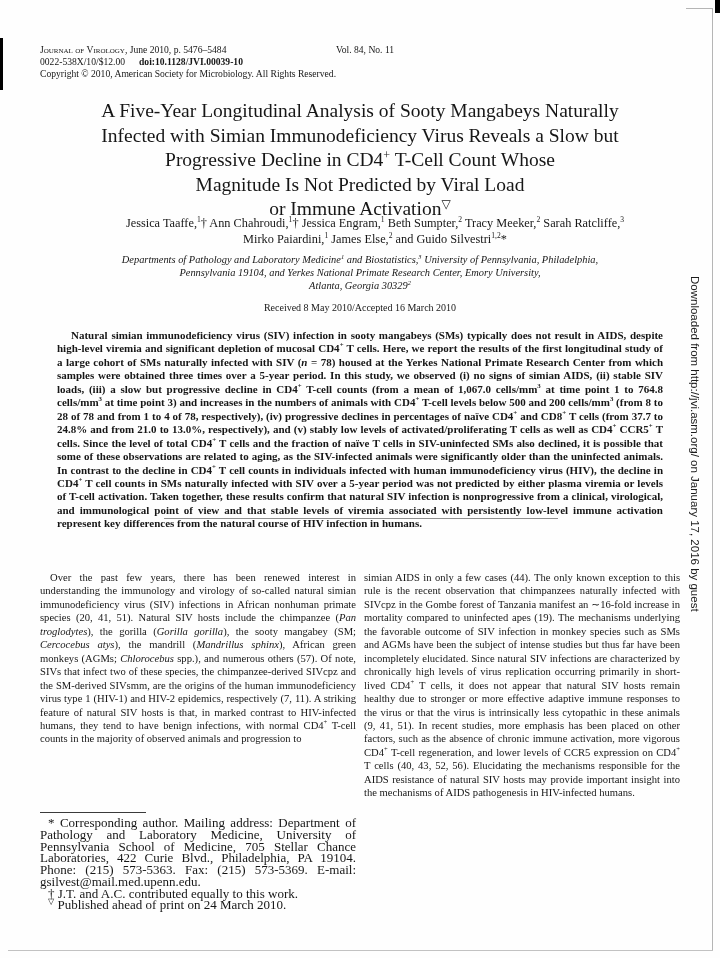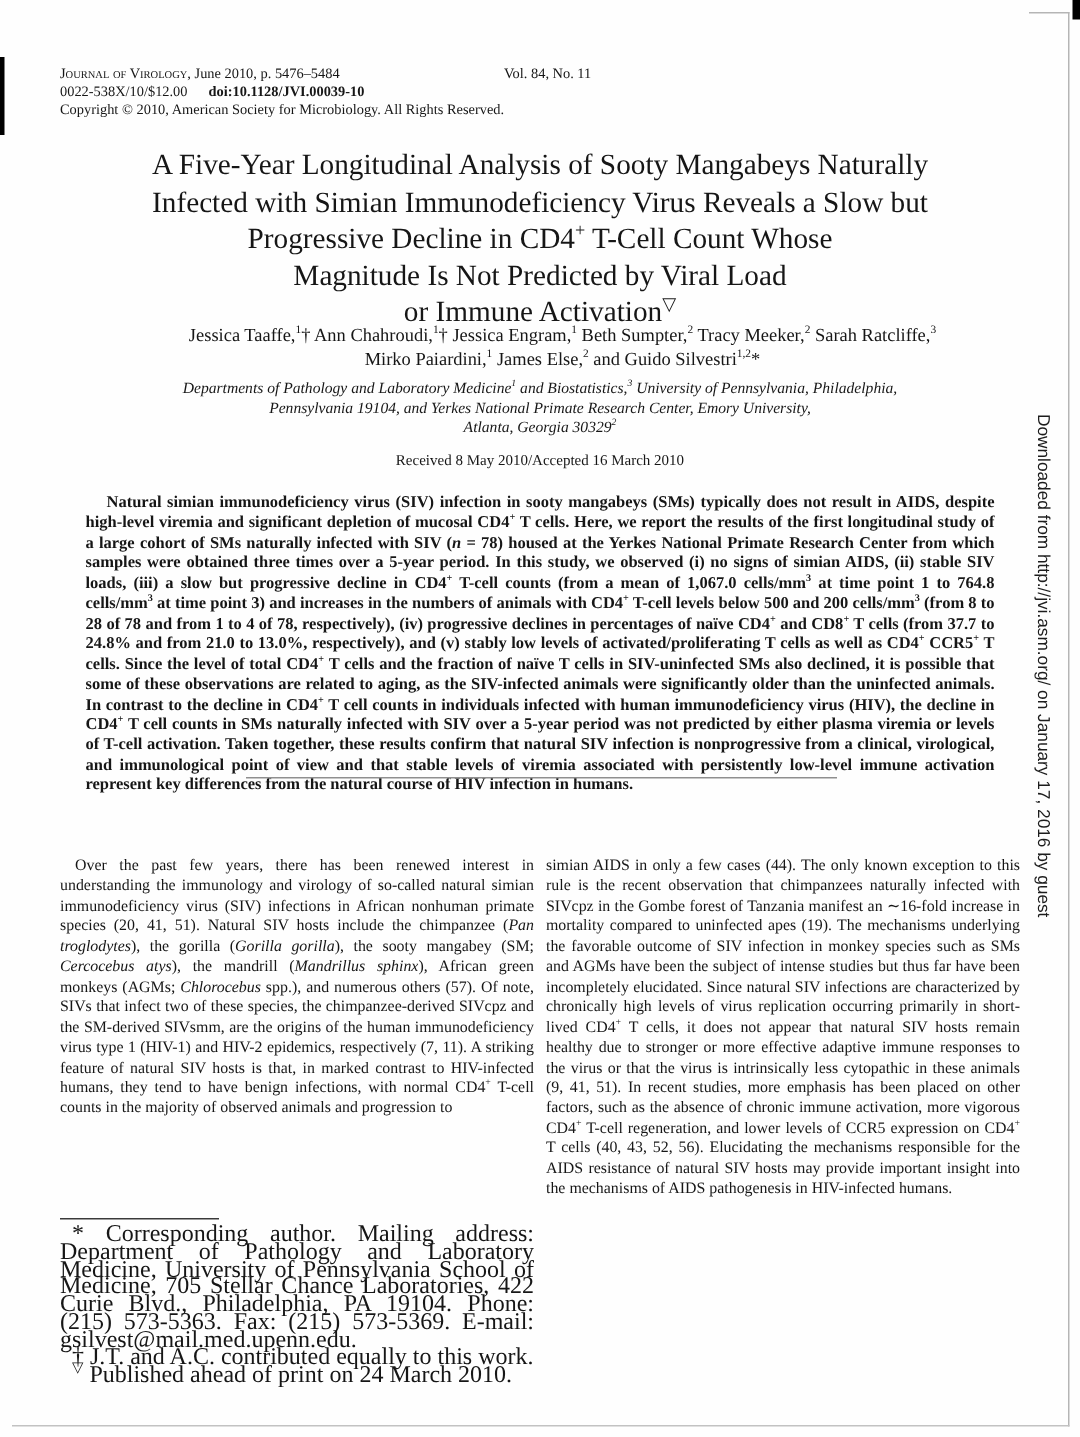--- a/index.html
+++ b/index.html
@@ -33,21 +33,21 @@
   .abstract{position:absolute;top:329px;left:57px;width:606px;margin:0;
     font-weight:bold;font-size:11px;line-height:13.45px;text-align:justify;text-indent:14px;}
   .divider{position:absolute;top:518px;left:164px;width:394px;height:1px;background:#8f8f8f;}
   
   .col{position:absolute;top:571px;width:316px;font-size:10.6px;line-height:13.45px;text-align:justify;}
   .col-left{left:40px;}
   .col-right{left:364px;}
   .para{margin:0;}
   .para.indent{text-indent:10px;}
   
-  .footnotes{position:absolute;top:812px;left:40px;width:316px;font-size:16px;line-height:11.75px;text-align:justify;}
+  .footnotes{position:absolute;top:812px;left:40px;width:316px;font-size:13px;line-height:11.75px;text-align:justify;}
   .footnote-rule{width:106px;height:1px;background:#3a3a3a;margin-bottom:4px;}
   .footnotes p{margin:0;text-indent:8px;}
   .pageno{position:absolute;top:894px;left:0;width:720px;text-align:center;font-size:10.5px;}
   
   .watermark{position:absolute;left:689px;top:276px;height:420px;
     writing-mode:vertical-rl;font-family:"Liberation Sans", sans-serif;
     font-size:11.5px;color:#1c1c1c;white-space:nowrap;}
 </style>
 </head>
 <body>

